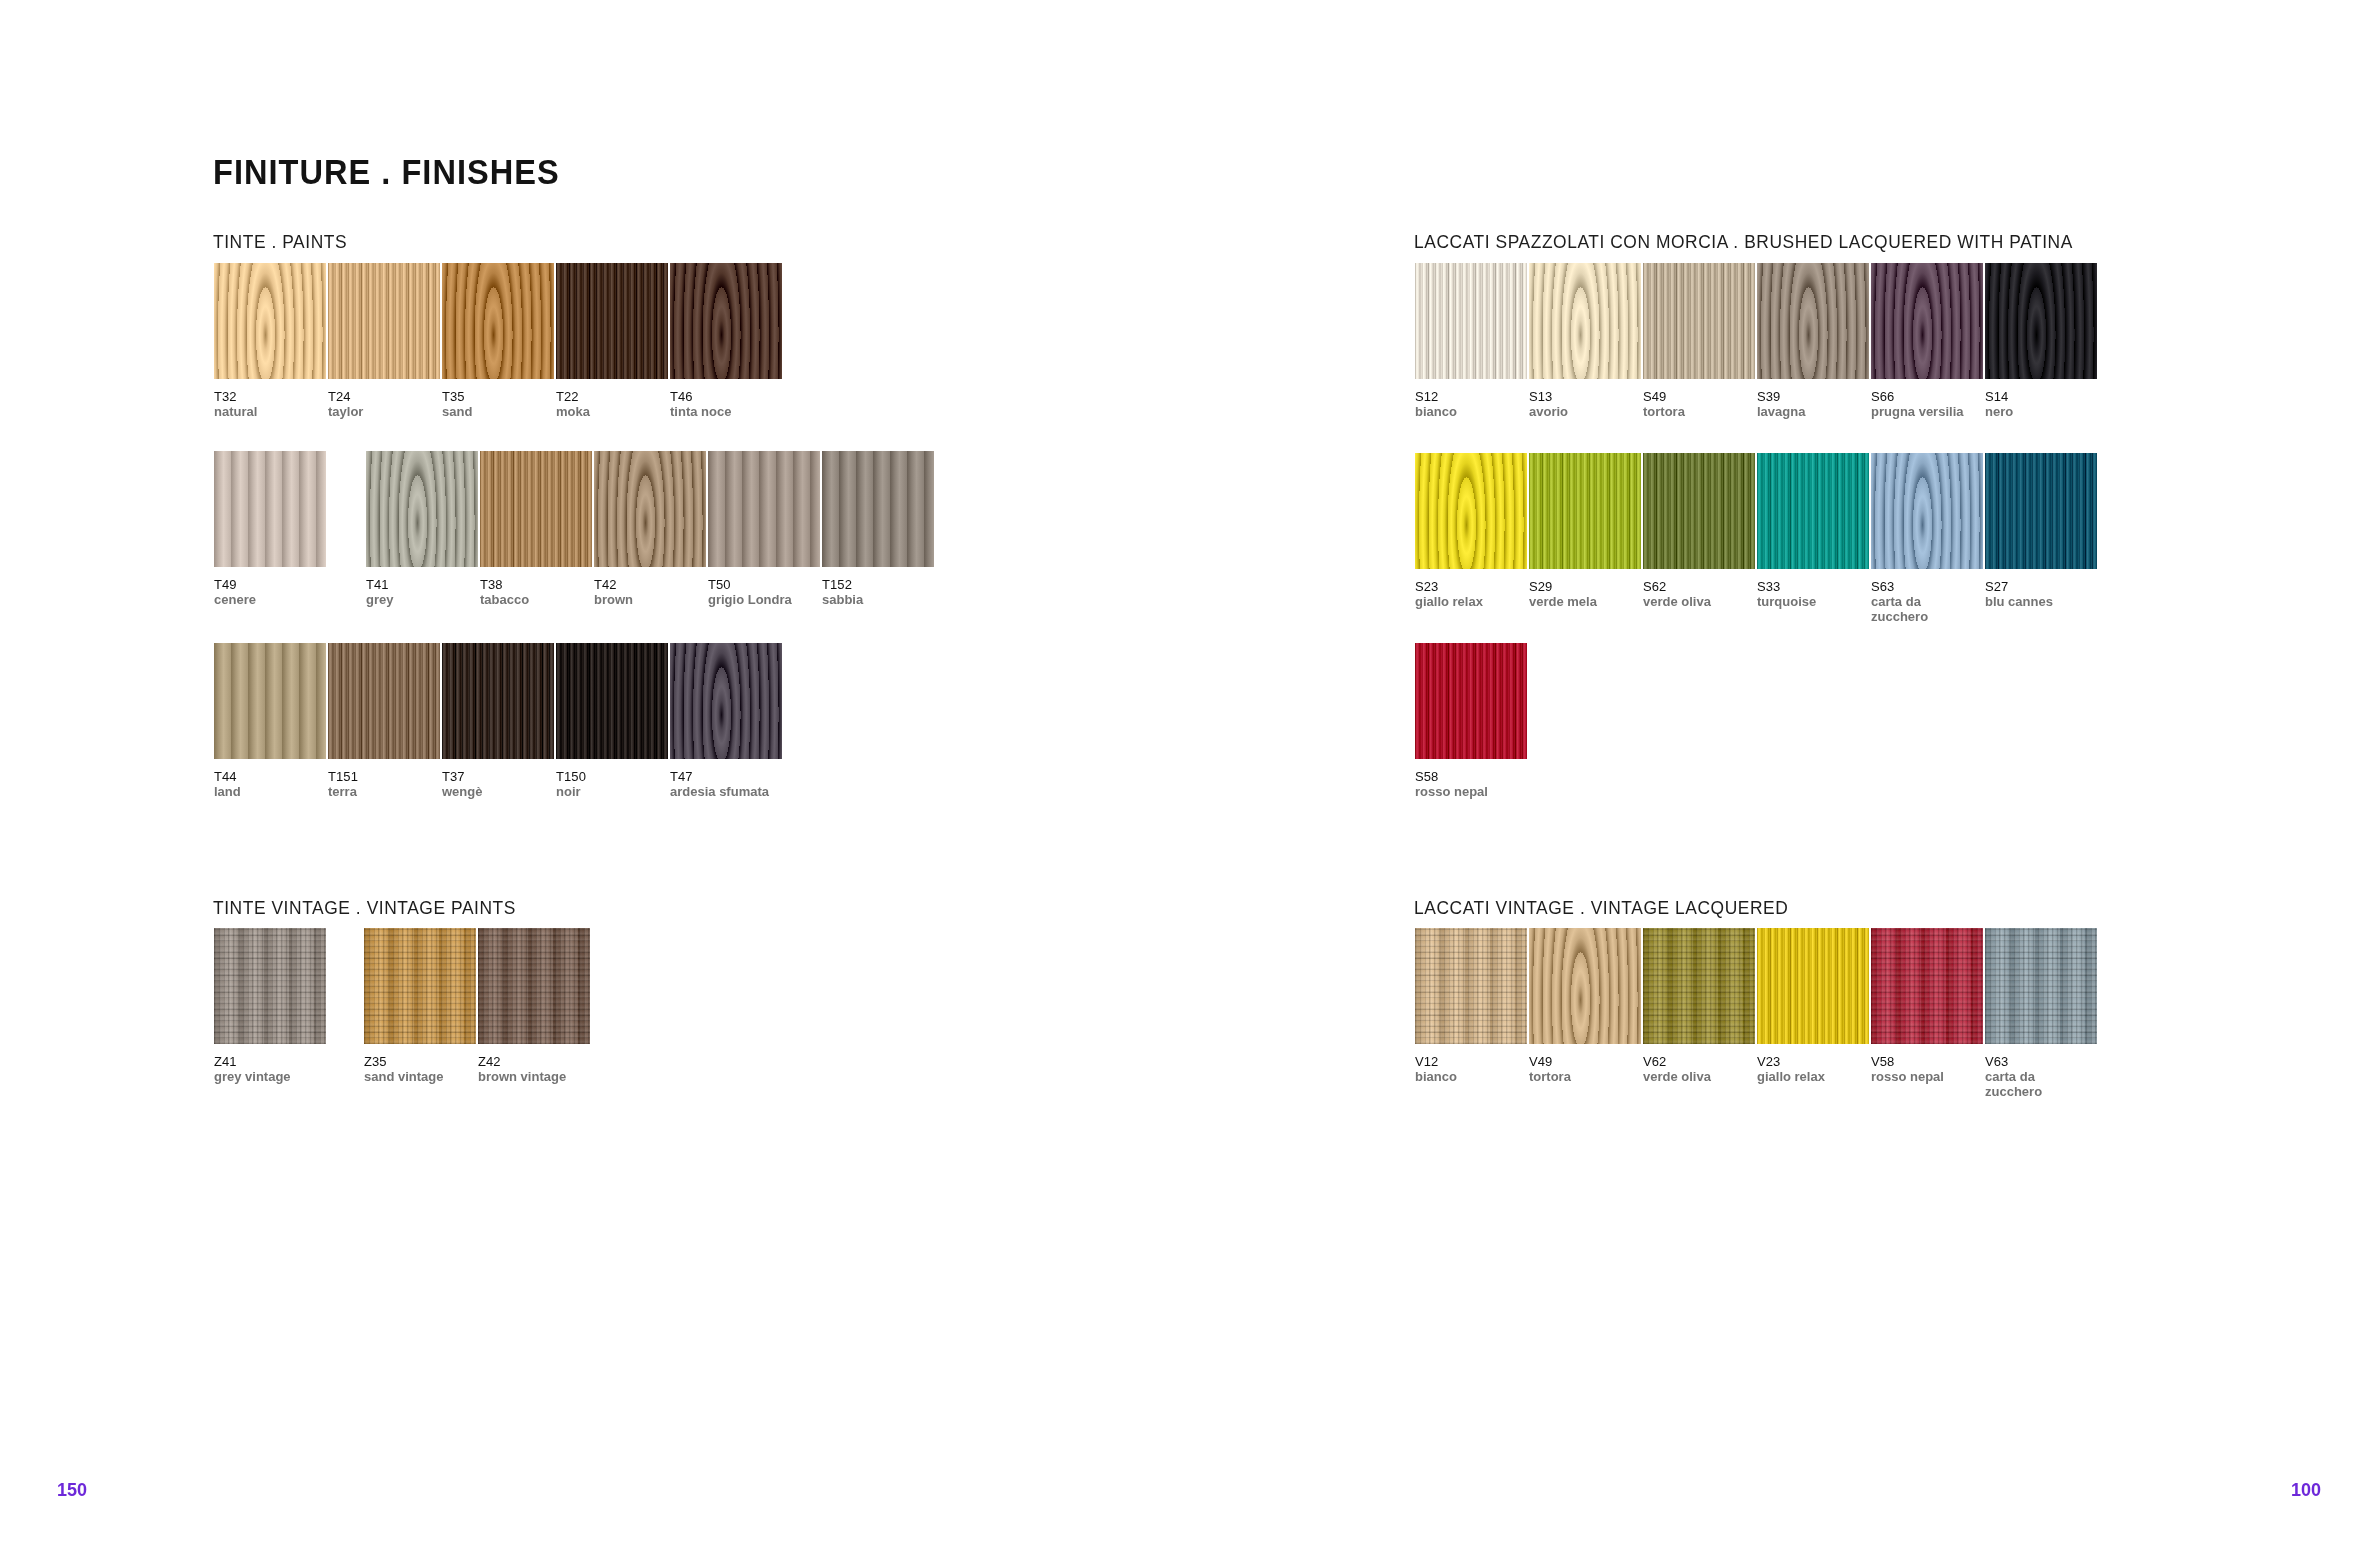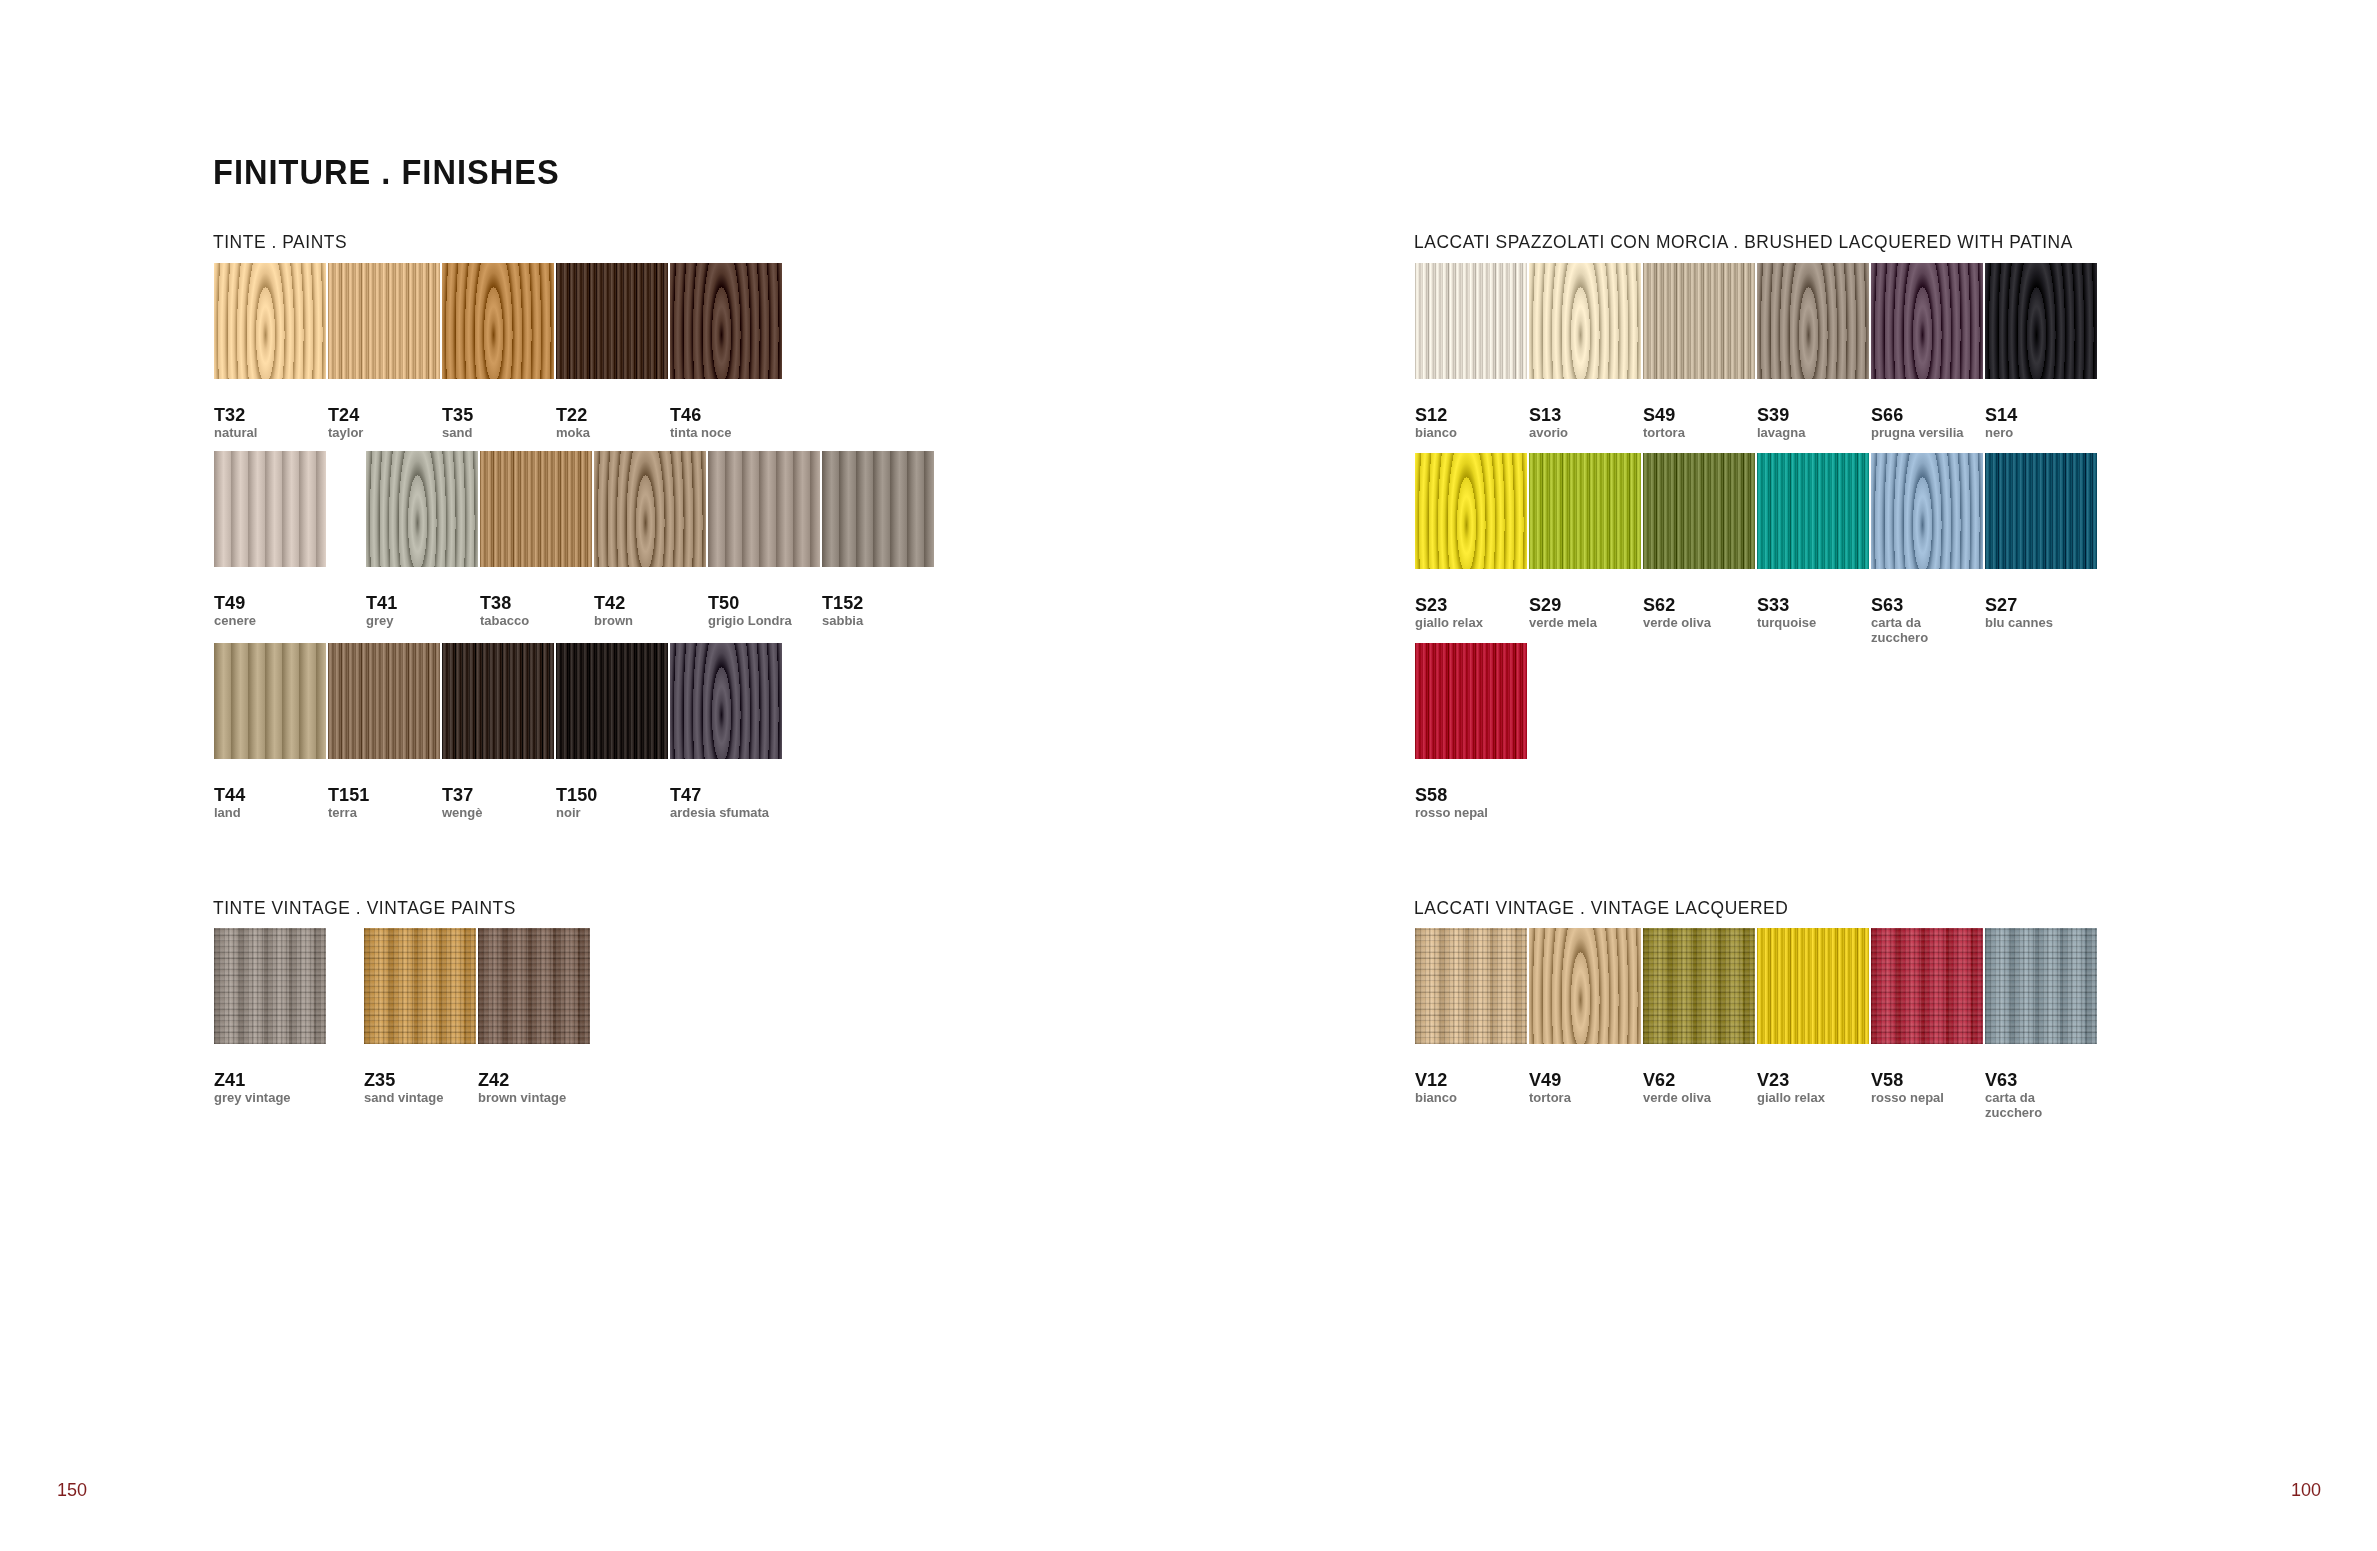--- a/index.html
+++ b/index.html
@@ -63,44 +63,44 @@
     position: relative;
   }
   .swatch-chip {
     width: 112px;
     height: 116px;
     position: relative;
     overflow: hidden;
     background-color: #ccc;
   }
   .swatch-code {
-    margin-top: 27px;
-    font-size: 18px;
-    font-weight: 700;
+    margin-top: 11px;
+    font-size: 13px;
+    font-weight: 400;
     line-height: 1.08;
     color: #121212;
     letter-spacing: 0.1px;
   }
   .swatch-name {
     margin-top: 1px;
     font-size: 13px;
     font-weight: 700;
     line-height: 1.12;
     color: #737373;
     max-width: 107px;
     white-space: pre-line;
   }
 
   
   .folio {
     position: absolute;
     bottom: 50px;
     font-size: 18px;
-    color: #7f1d1d;
-    font-weight: 400;
+    color: #6d28d9;
+    font-weight: 700;
   }
   .folio-left { left: 57px; }
   .folio-right { right: 57px; }
 </style>
 </head>
 <body>
 
 <div class="page-spread">
 
   <div class="main-title">FINITURE . FINISHES</div>

